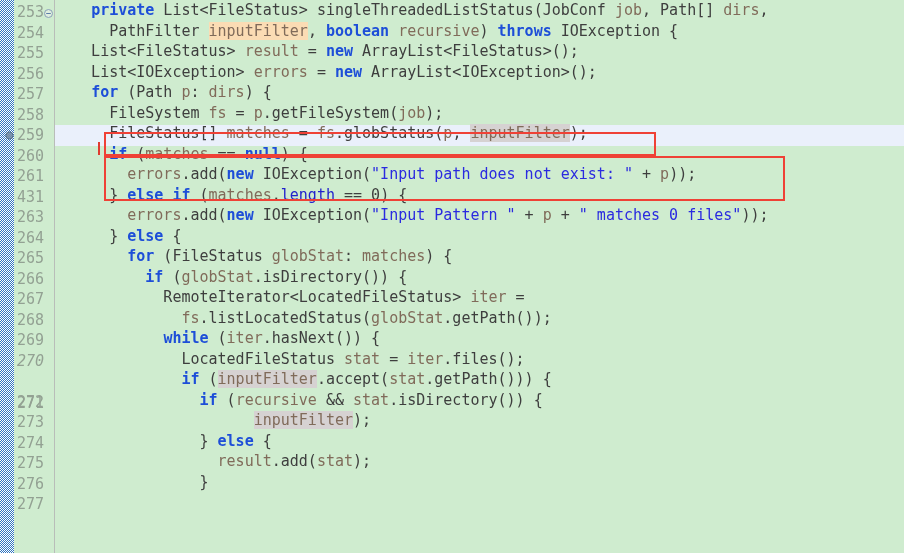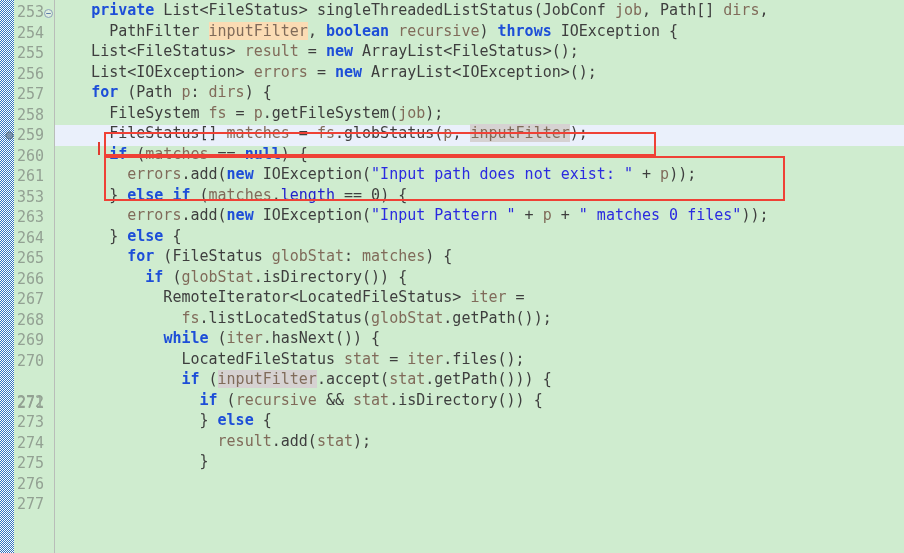--- a/index.html
+++ b/index.html
@@ -158,20 +158,21 @@
       <div class="line"><span class="plain">        </span><span class="var">errors</span><span class="plain">.add(</span><span class="kw">new</span><span class="plain"> IOException(</span><span class="str">"Input Pattern "</span><span class="plain"> + </span><span class="var">p</span><span class="plain"> + </span><span class="str">" matches 0 files"</span><span class="plain">));</span></div>
       <div class="line"><span class="plain">      } </span><span class="kw">else</span><span class="plain"> {</span></div>
       <div class="line"><span class="plain">        </span><span class="kw">for</span><span class="plain"> (FileStatus </span><span class="var">globStat</span><span class="plain">: </span><span class="var">matches</span><span class="plain">) {</span></div>
       <div class="line"><span class="plain">          </span><span class="kw">if</span><span class="plain"> (</span><span class="var">globStat</span><span class="plain">.isDirectory()) {</span></div>
       <div class="line"><span class="plain">            RemoteIterator&lt;LocatedFileStatus&gt; </span><span class="var">iter</span><span class="plain"> =</span></div>
       <div class="line"><span class="plain">              </span><span class="var">fs</span><span class="plain">.listLocatedStatus(</span><span class="var">globStat</span><span class="plain">.getPath());</span></div>
       <div class="line"><span class="plain">            </span><span class="kw">while</span><span class="plain"> (</span><span class="var">iter</span><span class="plain">.hasNext()) {</span></div>
       <div class="line"><span class="plain">              LocatedFileStatus </span><span class="var">stat</span><span class="plain"> = </span><span class="var">iter</span><span class="plain">.files();</span></div>
       <div class="line"><span class="plain">              </span><span class="kw">if</span><span class="plain"> (</span><span class="var occ">inputFilter</span><span class="plain">.accept(</span><span class="var">stat</span><span class="plain">.getPath())) {</span></div>
       <div class="line"><span class="plain">                </span><span class="kw">if</span><span class="plain"> (</span><span class="var">recursive</span><span class="plain"> &amp;&amp; </span><span class="var">stat</span><span class="plain">.isDirectory()) {</span></div>
+      <div class="line"><span class="plain">                      </span><span class="var occ">inputFilter</span><span class="plain">);</span></div>
       <div class="line"><span class="plain">                } </span><span class="kw">else</span><span class="plain"> {</span></div>
       <div class="line"><span class="plain">                  </span><span class="var">result</span><span class="plain">.add(</span><span class="var">stat</span><span class="plain">);</span></div>
       <div class="line"><span class="plain">                }</span></div>
     </div>
 
   <div class="gutter" id="gutter">
       <div class="linenum" style="top: 2px;">253</div>
       <div class="fold-marker" style="top: 2px;">
         <svg width="9" height="9" viewBox="0 0 9 9">
           <circle cx="4.5" cy="4.5" r="4" fill="#dfeedf" stroke="#8aa0b8" stroke-width="1"></circle>
@@ -179,29 +180,29 @@
         </svg>
       </div>
       <div class="linenum" style="top: 22.5px;">254</div>
       <div class="linenum" style="top: 43px;">255</div>
       <div class="linenum" style="top: 63.5px;">256</div>
       <div class="linenum" style="top: 84px;">257</div>
       <div class="linenum" style="top: 104.5px;">258</div>
       <div class="linenum" style="top: 125px;">259</div>
       <div class="linenum" style="top: 145.5px;">260</div>
       <div class="linenum" style="top: 166px;">261</div>
-      <div class="linenum" style="top: 186.5px;">353</div>
+      <div class="linenum" style="top: 186.5px;">431</div>
       <div class="linenum" style="top: 207px;">263</div>
       <div class="linenum" style="top: 227.5px;">264</div>
       <div class="linenum" style="top: 248px;">265</div>
       <div class="linenum" style="top: 268.5px;">266</div>
       <div class="linenum" style="top: 289px;">267</div>
       <div class="linenum" style="top: 309.5px;">268</div>
       <div class="linenum" style="top: 330px;">269</div>
-      <div class="linenum" style="top: 350.5px;">270</div>
+      <div class="linenum" style="top: 350.5px; font-style: italic;">270</div>
       <div class="linenum" style="top: 371px; margin-top: 22px;">271</div>
       <div class="linenum" style="top: 391.5px;">272</div>
       <div class="linenum" style="top: 412px;">273</div>
       <div class="linenum" style="top: 432.5px;">274</div>
       <div class="linenum" style="top: 453px;">275</div>
       <div class="linenum" style="top: 473.5px;">276</div>
       <div class="linenum" style="top: 494px;">277</div>
     </div>
 
   <div class="change-bar"></div>

